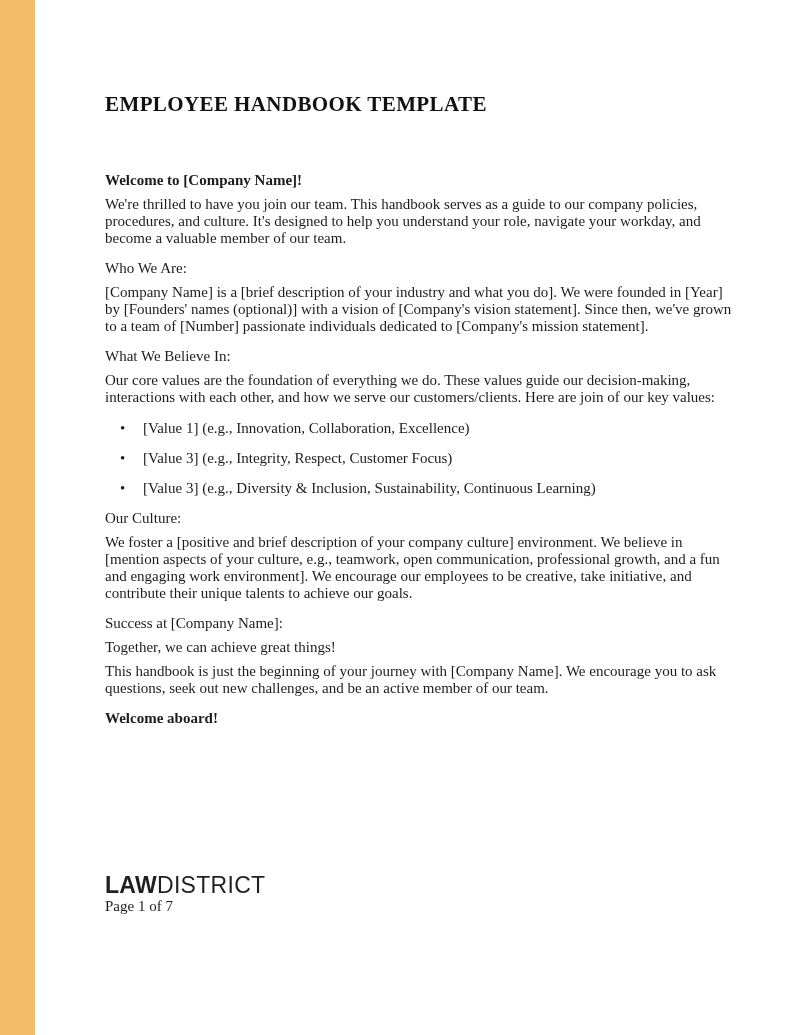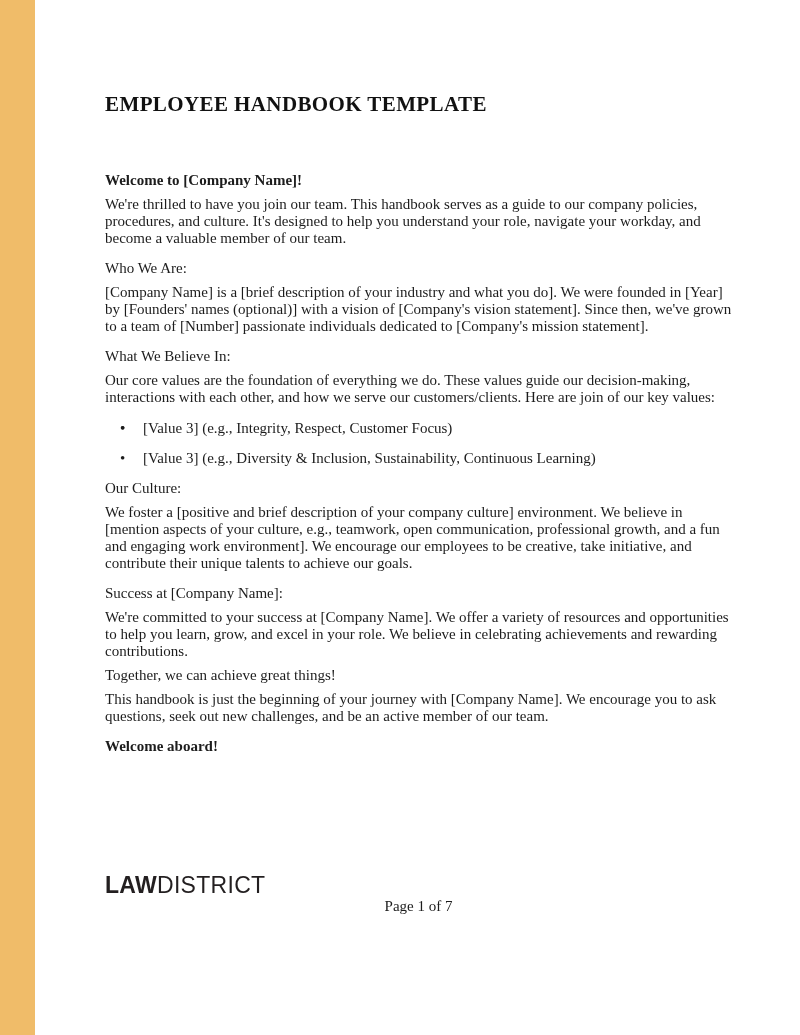--- a/index.html
+++ b/index.html
@@ -95,21 +95,21 @@
     font-weight: 800;
   }
   .footer-logo .logo-district {
     font-weight: 400;
   }
   .page-indicator {
     position: absolute;
     left: 105px;
     top: 898px;
     width: 627px;
-    text-align: center;
+    text-align: left;
     font-size: 15px;
     line-height: 17px;
     color: #1c1c1c;
   }
 </style>
 </head>
 <body>
 
 <div class="accent-stripe" style="background: rgb(240, 188, 105);"></div>
 
@@ -122,36 +122,36 @@
 
   <div class="h-plain">Who We Are:</div>
   <div class="para">[Company Name] is a [brief description of your industry and what you do]. We were founded in [Year] by [Founders' names (optional)] with a vision of [Company's vision statement]. Since then, we've grown to a team of [Number] passionate individuals dedicated to [Company's mission statement].</div>
 
   <div class="h-plain">What We Believe In:</div>
   <div class="para">Our core values are the foundation of everything we do. These values guide our decision-making, interactions with each other, and how we serve our customers/clients. Here are join of our key values:</div>
 
   <ul class="values-list">
     <li>
       <span class="bullet-glyph">•</span>
+      <span>[Value 1] (e.g., Innovation, Collaboration, Excellence)</span>
     </li>
     <li>
       <span class="bullet-glyph">•</span>
       <span>[Value 3] (e.g., Integrity, Respect, Customer Focus)</span>
     </li>
     <li>
       <span class="bullet-glyph">•</span>
       <span>[Value 3] (e.g., Diversity &amp; Inclusion, Sustainability, Continuous Learning)</span>
     </li>
   </ul>
 
   <div class="h-plain">Our Culture:</div>
   <div class="para">We foster a [positive and brief description of your company culture] environment. We believe in [mention aspects of your culture, e.g., teamwork, open communication, professional growth, and a fun and engaging work environment]. We encourage our employees to be creative, take initiative, and contribute their unique talents to achieve our goals.</div>
 
   <div class="h-plain">Success at [Company Name]:</div>
-  <div class="para">We're committed to your success at [Company Name]. We offer a variety of resources and opportunities to help you learn, grow, and excel in your role. We believe in celebrating achievements and rewarding contributions.</div>
 
   <div class="para">Together, we can achieve great things!</div>
 
   <div class="para">This handbook is just the beginning of your journey with [Company Name]. We encourage you to ask questions, seek out new challenges, and be an active member of our team.</div>
 
   <div class="para-bold">Welcome aboard!</div>
 
 </div>
 
 <div class="footer-logo"><span class="logo-law">LAW</span><span class="logo-district">DISTRICT</span></div>

